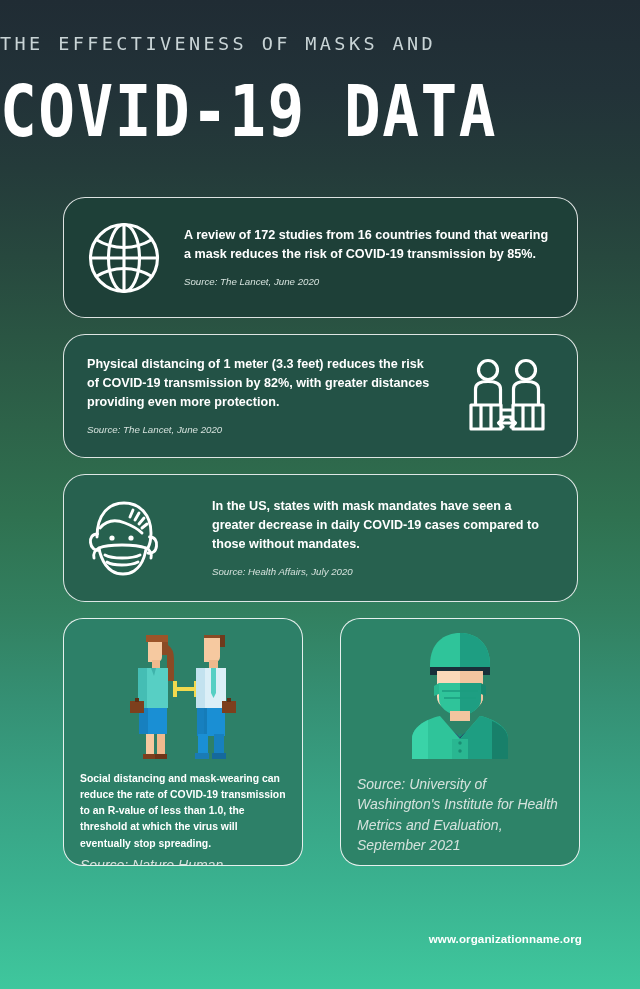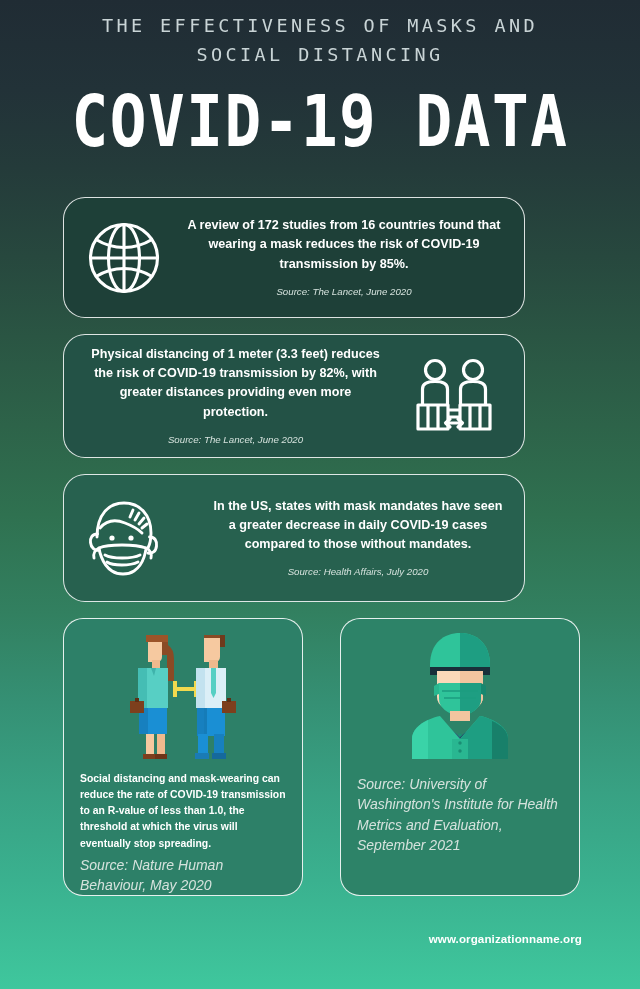--- a/index.html
+++ b/index.html
@@ -23,21 +23,21 @@
       #2f7150 52%,
       #328060 62%,
       #359074 71%,
       #38a183 80%,
       #3ab18f 89%,
       #3fc79d 100%);
     overflow:hidden;
   }
 
   
-  #header { padding-top:12px; text-align:center; }
+  #header { padding-top:30px; text-align:left; }
   .subtitle {
     font-family:"DejaVu Sans Mono", monospace;
     font-size:18.5px;
     letter-spacing:3.4px;
     color:#c9d4d6;
     line-height:1.55;
     font-weight:300;
     text-transform:uppercase;
   }
   .maintitle {
@@ -48,27 +48,26 @@
     letter-spacing:1.5px;
     color:#ffffff;
     line-height:1.05;
     transform:scaleY(1.18);
     transform-origin:center top;
   }
 
   
   .card-wide {
     position:absolute;
-    left:63px; width:462px;
+    left:63px; width:515px;
     border:1.3px solid rgba(255,255,255,0.85);
     border-radius:22px;
     display:flex;
     align-items:center;
     overflow:hidden;
-    text-align:center;
   }
   #card1 { top:197px; height:121px; background:#1e4038; }
   #card2 { top:334px; height:124px; background:#235246; }
   #card3 { top:474px; height:128px; background:#27614f;gap:28px; }
 
   .icon-box { flex:0 0 auto; display:flex; align-items:center; justify-content:center; }
   .txt-box  { flex:1 1 auto; }
 
   .stat {
     color:#ffffff;
@@ -87,21 +86,21 @@
   #card1 .icon-box { width:120px; }
   #card1 .txt-box  { padding-right:20px; }
   #card2 .icon-box { width:140px; }
   #card2 .txt-box  { padding-left:23px; }
   #card3 .icon-box { width:120px; }
   #card3 .txt-box  { padding-right:20px; }
 
   
   .card-tall {
     position:absolute;
-    top:618px; height:278px;
+    top:618px; height:248px;
     border:1.3px solid rgba(255,255,255,0.88);
     border-radius:20px;
     overflow:hidden;
   }
   #card4 { left:63px; width:240px; background:#2d8068; }
   #card5 { left:340px; width:240px; background:#2d8368; }
 
   .illus-wrap {
     height:140px;
     display:flex; align-items:flex-end; justify-content:center;
@@ -126,21 +125,20 @@
 
   svg { display:block; }
 </style>
 </head>
 <body>
 
 <div id="poster">
 
   <div id="header">
     <div class="subtitle">THE EFFECTIVENESS OF MASKS AND</div>
-    <div class="subtitle">SOCIAL DISTANCING</div>
     <div class="maintitle">COVID-19 DATA</div>
   </div>
 
   <div class="card-wide" id="card1">
     <div class="icon-box">
       <svg width="76" height="76" viewBox="0 0 76 76" fill="none" stroke="#ffffff" stroke-width="3.1">
         <circle cx="38" cy="38" r="33.5"></circle>
         <ellipse cx="38" cy="38" rx="15.5" ry="33.5"></ellipse>
         <line x1="38" y1="4.5" x2="38" y2="71.5"></line>
         <line x1="4.5" y1="38" x2="71.5" y2="38"></line>

